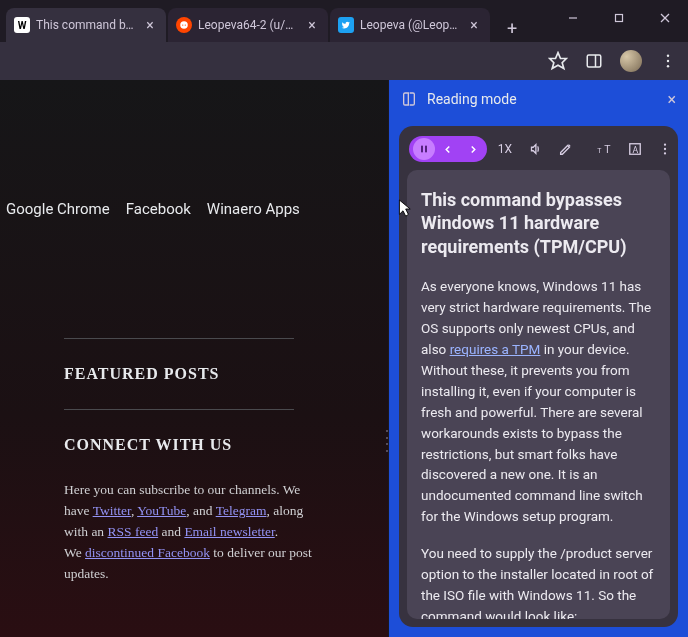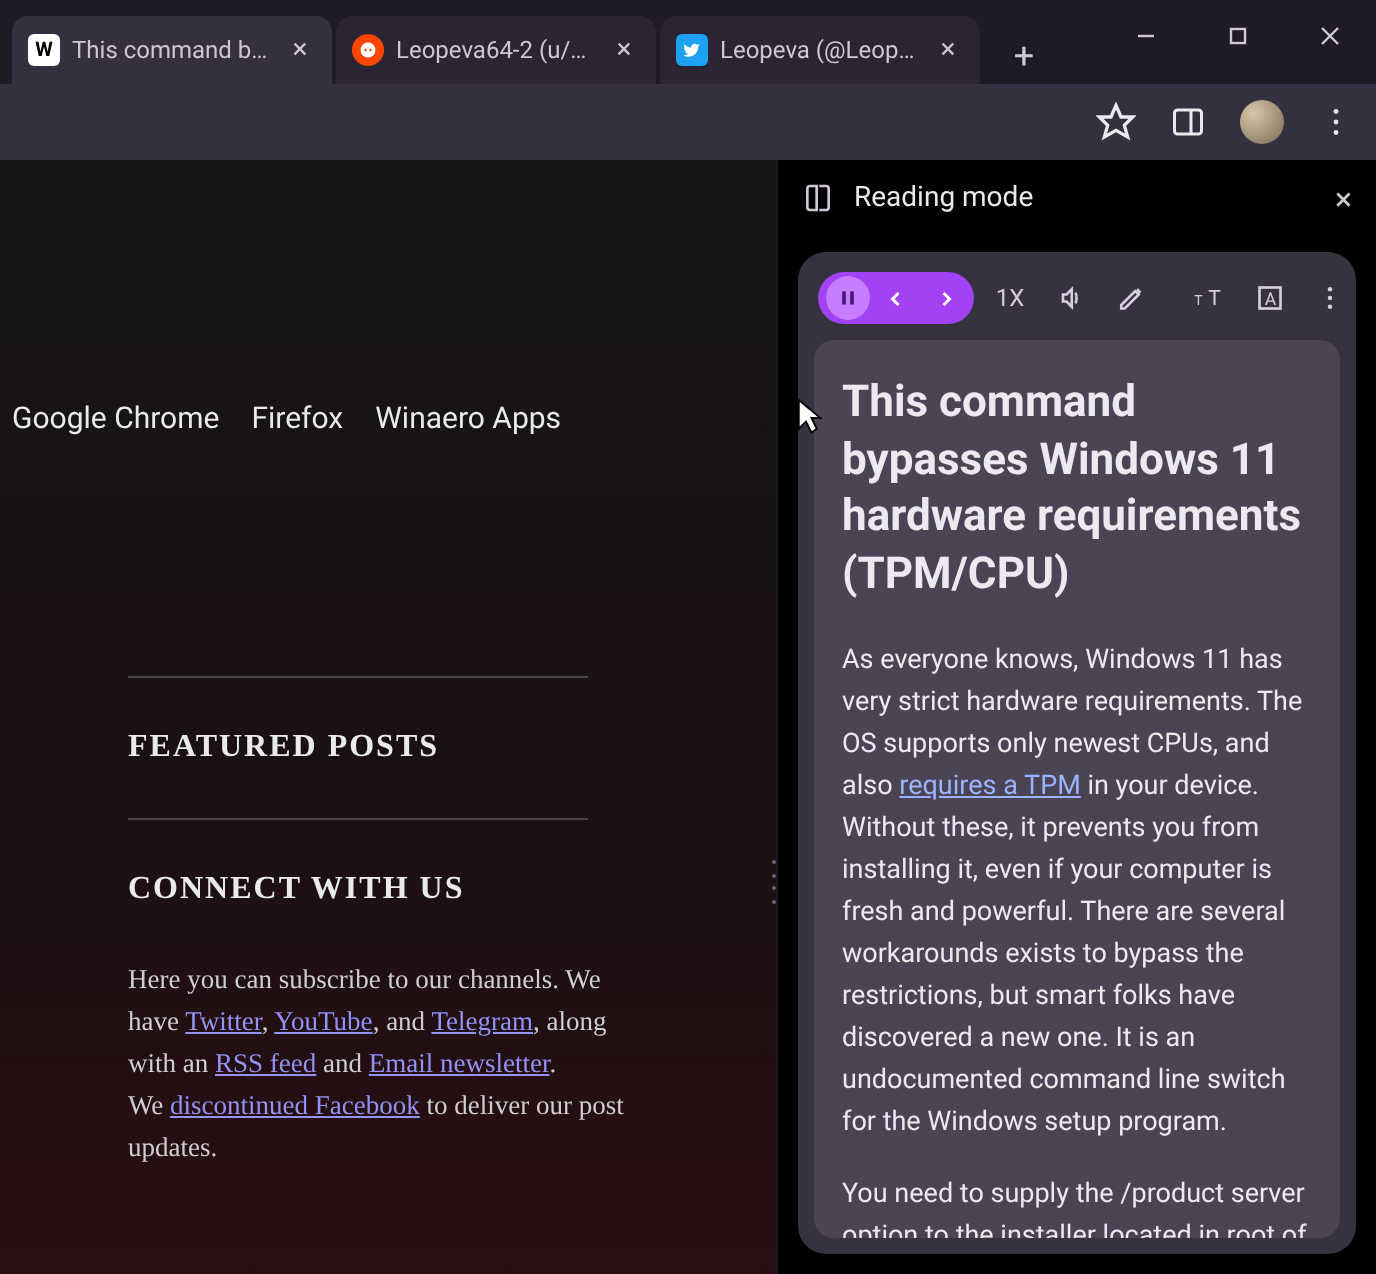--- a/index.html
+++ b/index.html
@@ -123,21 +123,21 @@
   .section-body {
     font-family: Georgia, 'Times New Roman', serif;
     font-size:13.5px; line-height:1.55; color:#cfcfd2;
     max-width: 250px;
   }
   .section-body a { color:#9393f5; text-decoration:underline; }
 
   
   .sidepanel {
     width: 300px;
-    background: #000000;
+    background: #1d4ed8;
     display:flex;flex-direction:column;
     border-left:1px solid #1b1720;
   }
   .sp-header {
     height: 38px;
     display:flex;align-items:center;
     padding: 0 12px;
     gap: 10px;
     color:#e8eaed;
     font-size:14px;
@@ -189,21 +189,21 @@
     padding: 18px 14px;
     overflow-y:auto;
     color:#eceaf0;
     font-size:13.5px;
     line-height:1.55;
     position:relative;
   }
   .reader-content::-webkit-scrollbar{width:8px;}
   .reader-content::-webkit-scrollbar-thumb{background:#6c6678;border-radius:4px;}
   .reader-title {
-    font-size:22px;font-weight:700;line-height:1.3;
+    font-size:18px;font-weight:700;line-height:1.3;
     margin-bottom:18px;
   }
   .reader-content p { margin-bottom:16px; }
   .reader-content a { color:#9bb4ff; text-decoration:underline; }
 
   .cursor {
     position:absolute;
     left:399px; top:198px; 
     width:18px;height:22px;
     pointer-events:none;
@@ -292,21 +292,21 @@
       </svg>
   </div>
 </div>
 
 <div class="split">
 
   <div class="page">
     <div class="page-inner">
       <div class="top-nav">
         <span>Google Chrome</span>
-        <span>Firefox</span>
+        <span>Facebook</span>
         <span>Winaero Apps</span>
       </div>
 
       <div class="section-block" style="margin-top:70px;">
         <div class="hr"></div>
         <div class="section-title">FEATURED POSTS</div>
       </div>
 
       <div class="section-block">
         <div class="hr"></div>

